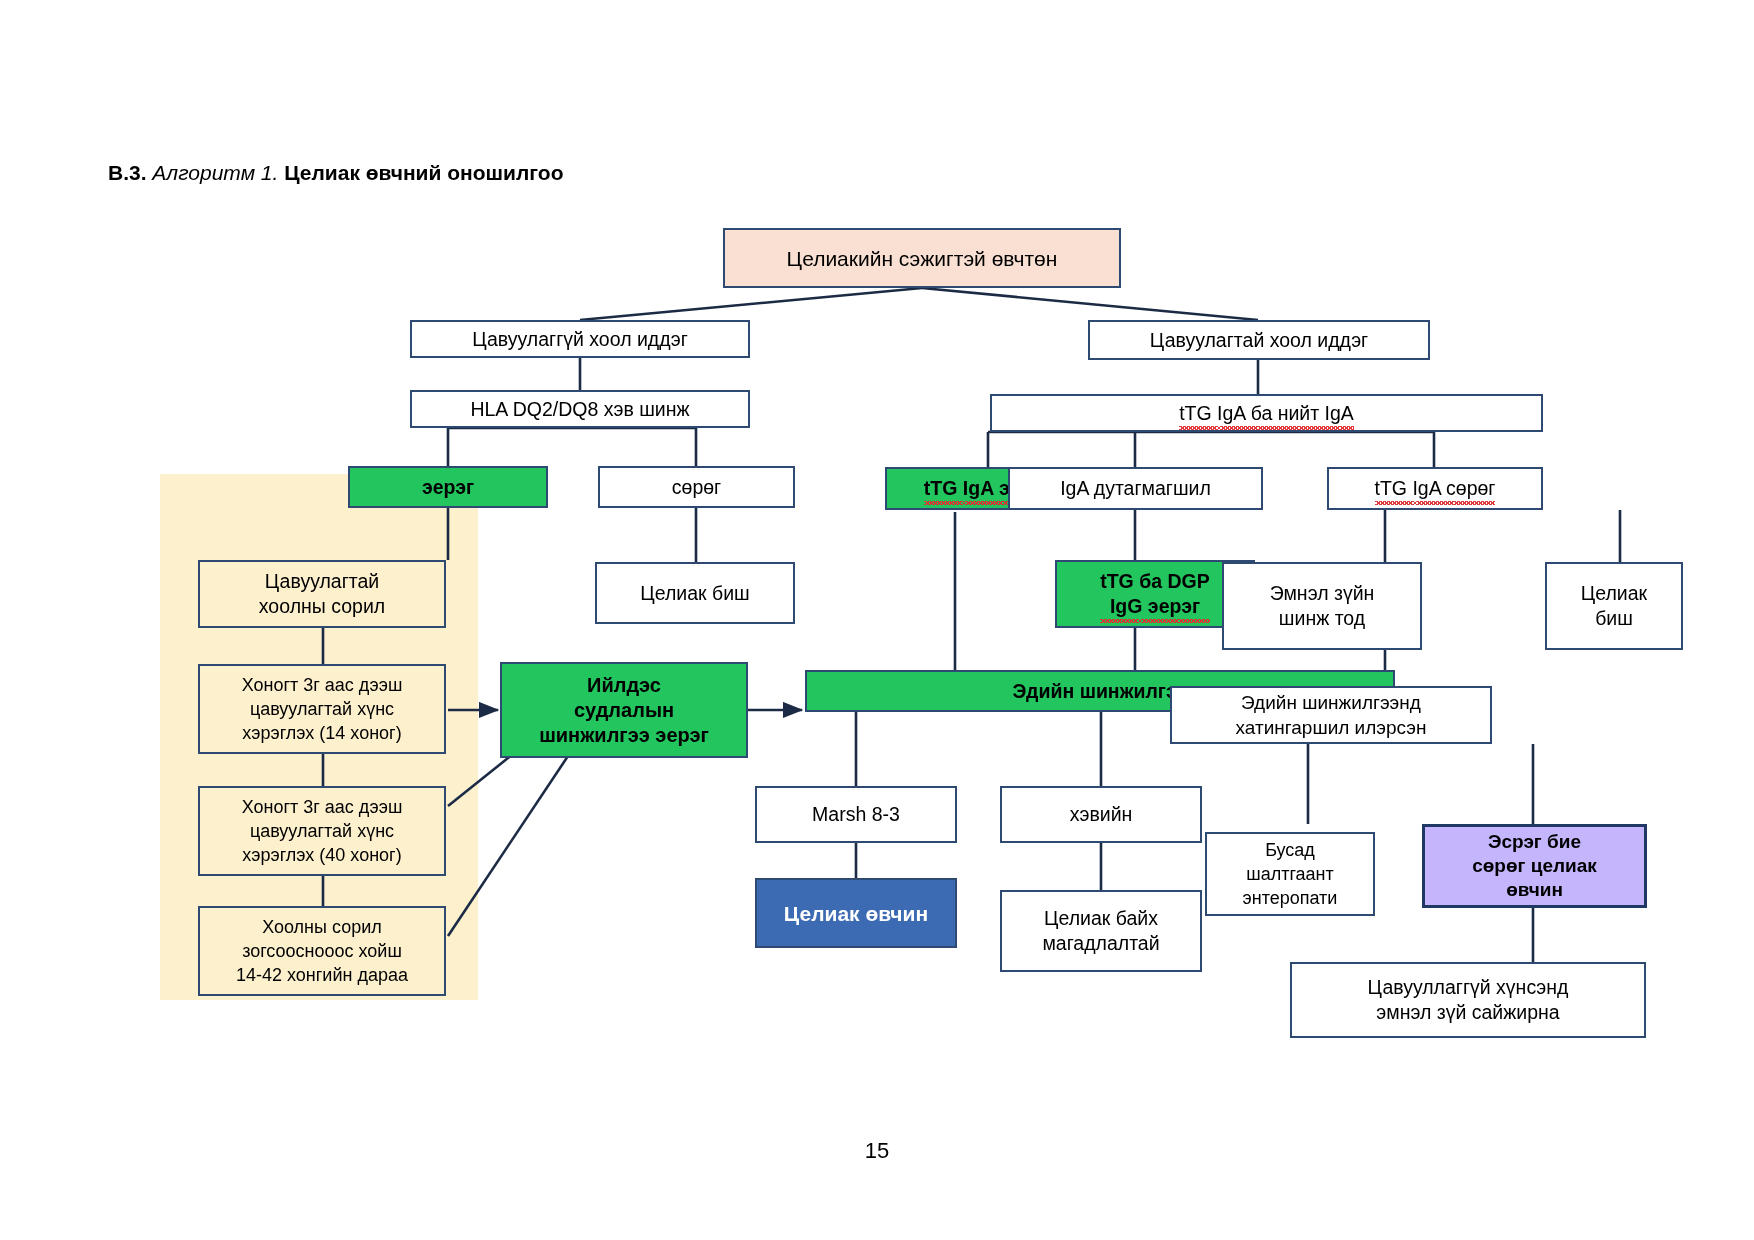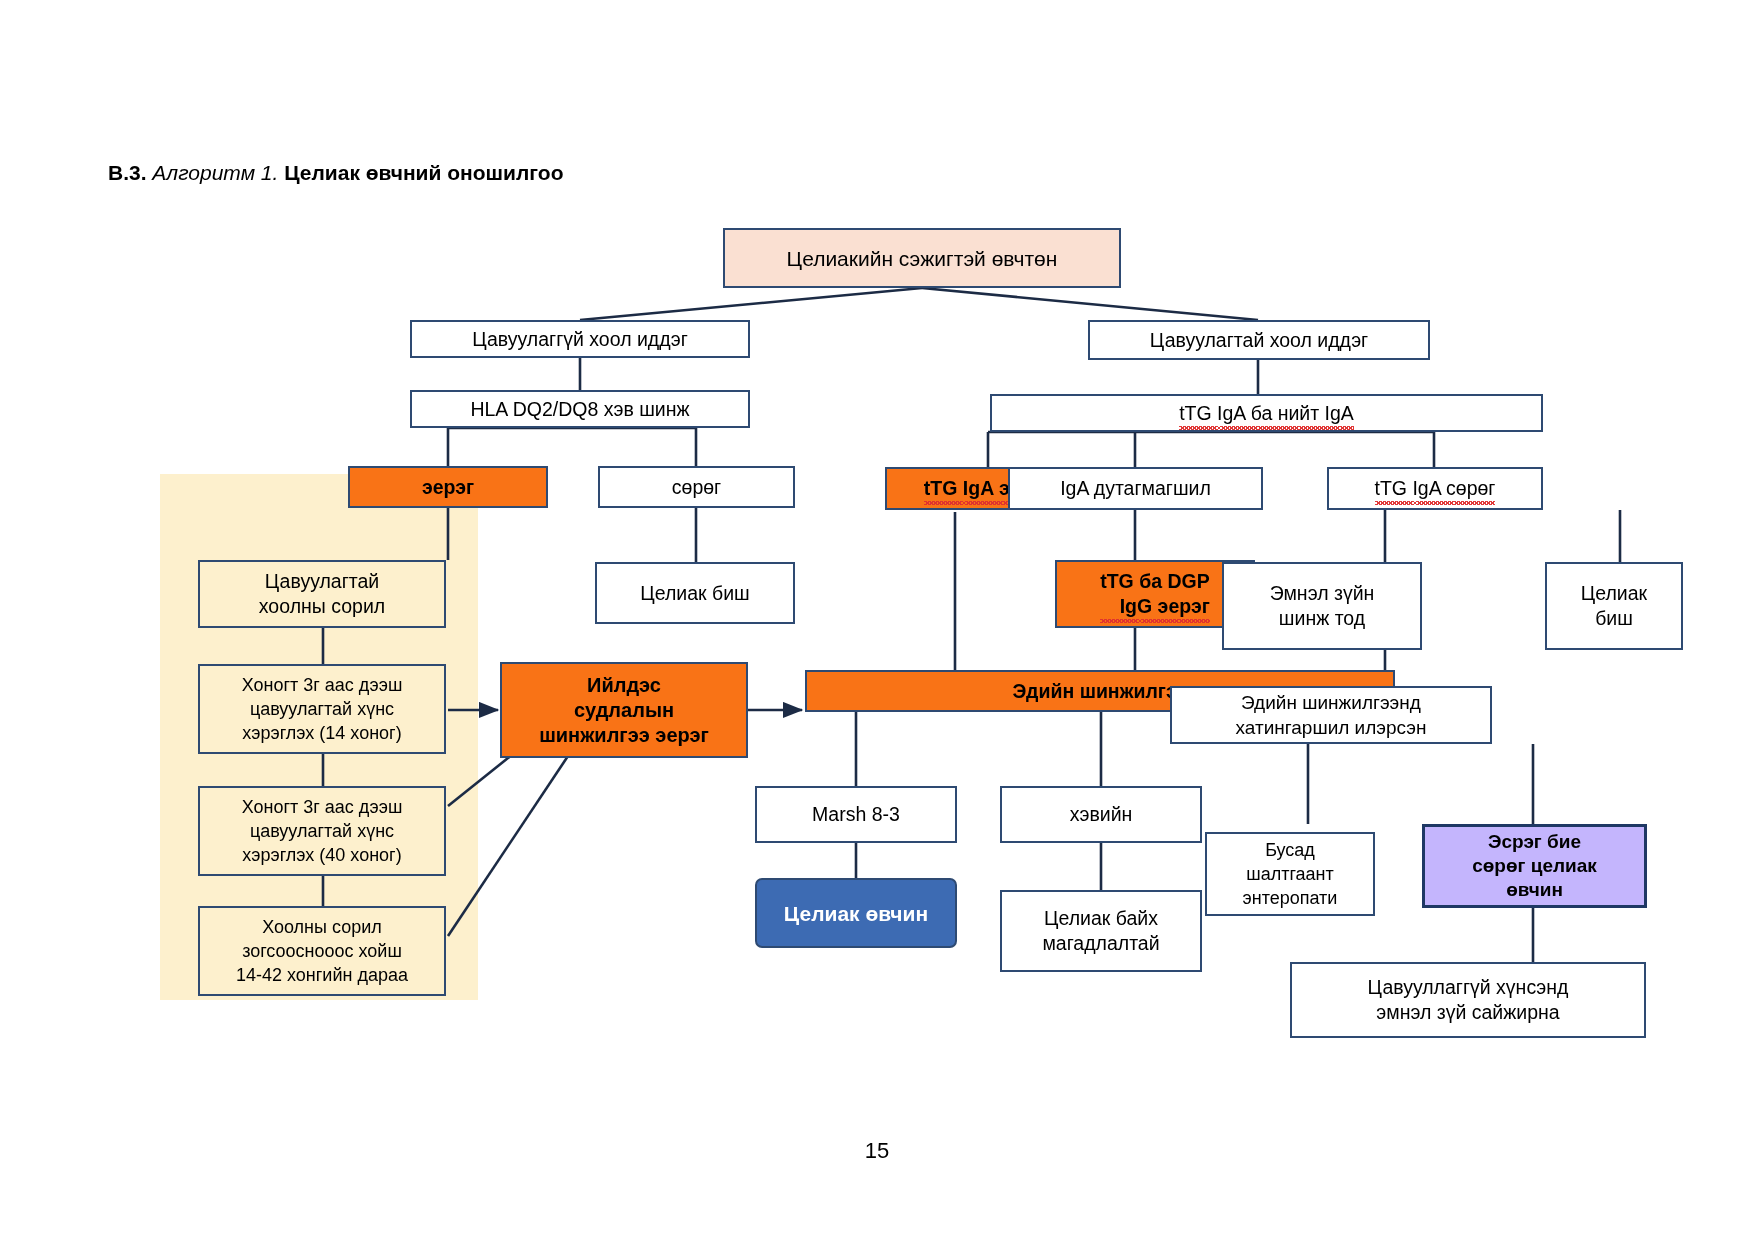--- a/index.html
+++ b/index.html
@@ -56,32 +56,31 @@
     display: flex;
     align-items: center;
     justify-content: center;
     text-align: center;
     font-size: 19.5px;
     line-height: 25px;
     padding: 2px 18px;
     white-space: pre-line;
   }
   .node.fill-peach  { background: #fae0d2; }
-  .node.fill-green  { background: #f97316; }
+  .node.fill-green  { background: #22c55e; }
   .node.fill-cream  { background: #fdf0cd; }
   .node.fill-bluelt { background: #c4b5fd; border-color: #1f3864; }
-  .node.fill-blue   { background: #3d6bb3; border-color: #2e4a72; color: #ffffff; border-radius: 7px; }
+  .node.fill-blue   { background: #3d6bb3; border-color: #2e4a72; color: #ffffff; }
   .node.bold { font-weight: bold; }
   .node.thick { border-width: 3px; }
 
   
   .sq {
     position: relative;
     display: inline-block;
-    text-align: right;
   }
   .sq::after {
     content: "";
     position: absolute;
     left: 0;
     right: 0;
     bottom: -4px;
     height: 4px;
     background-image:
       repeating-linear-gradient(135deg,

